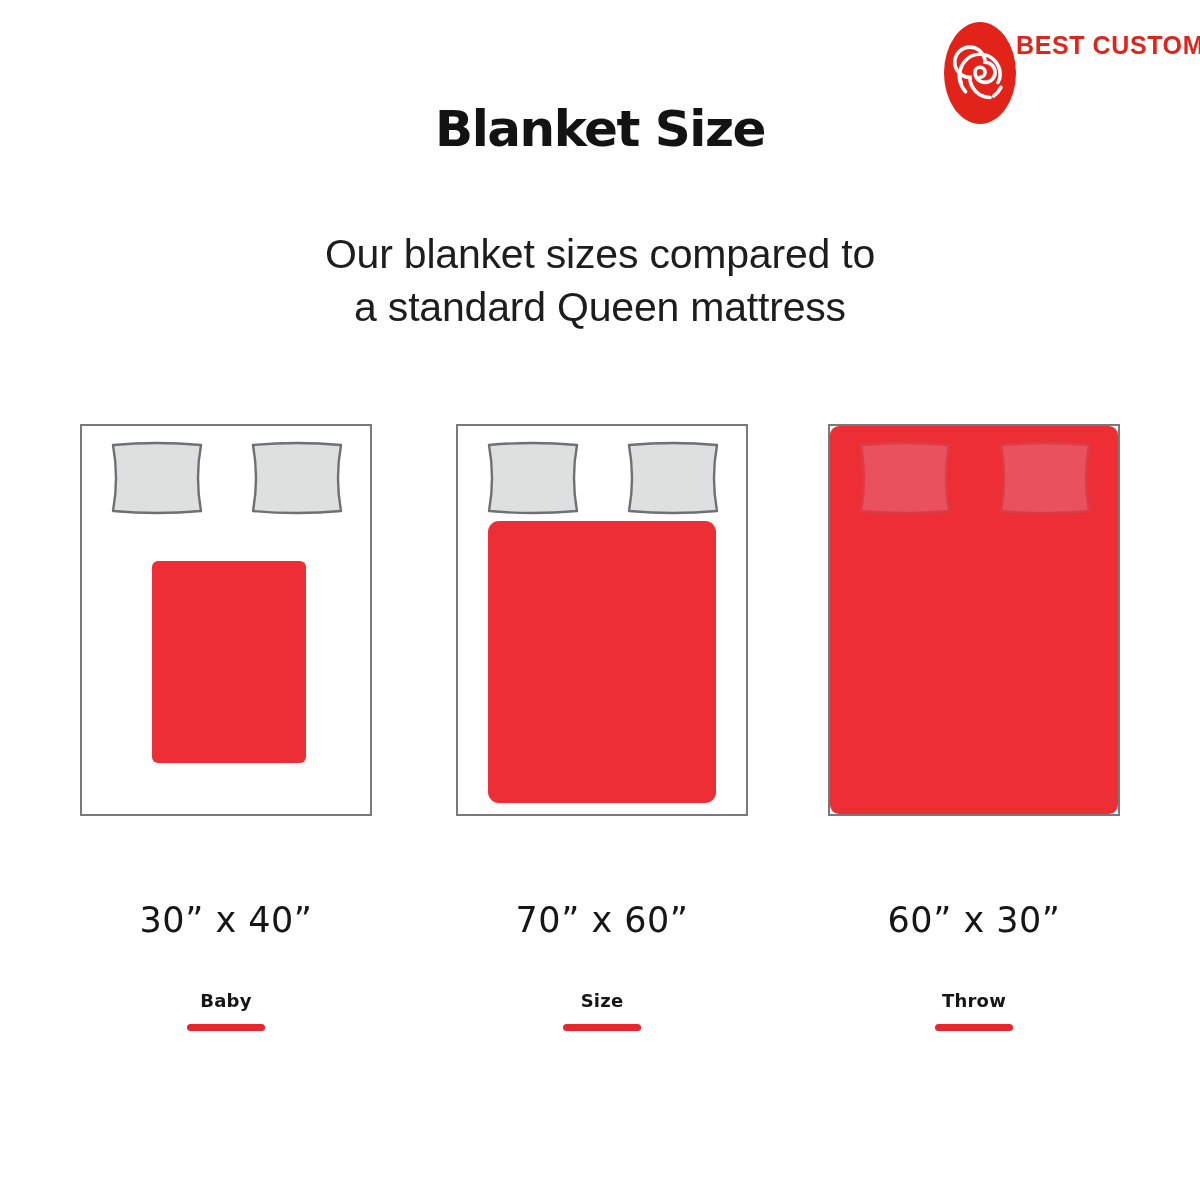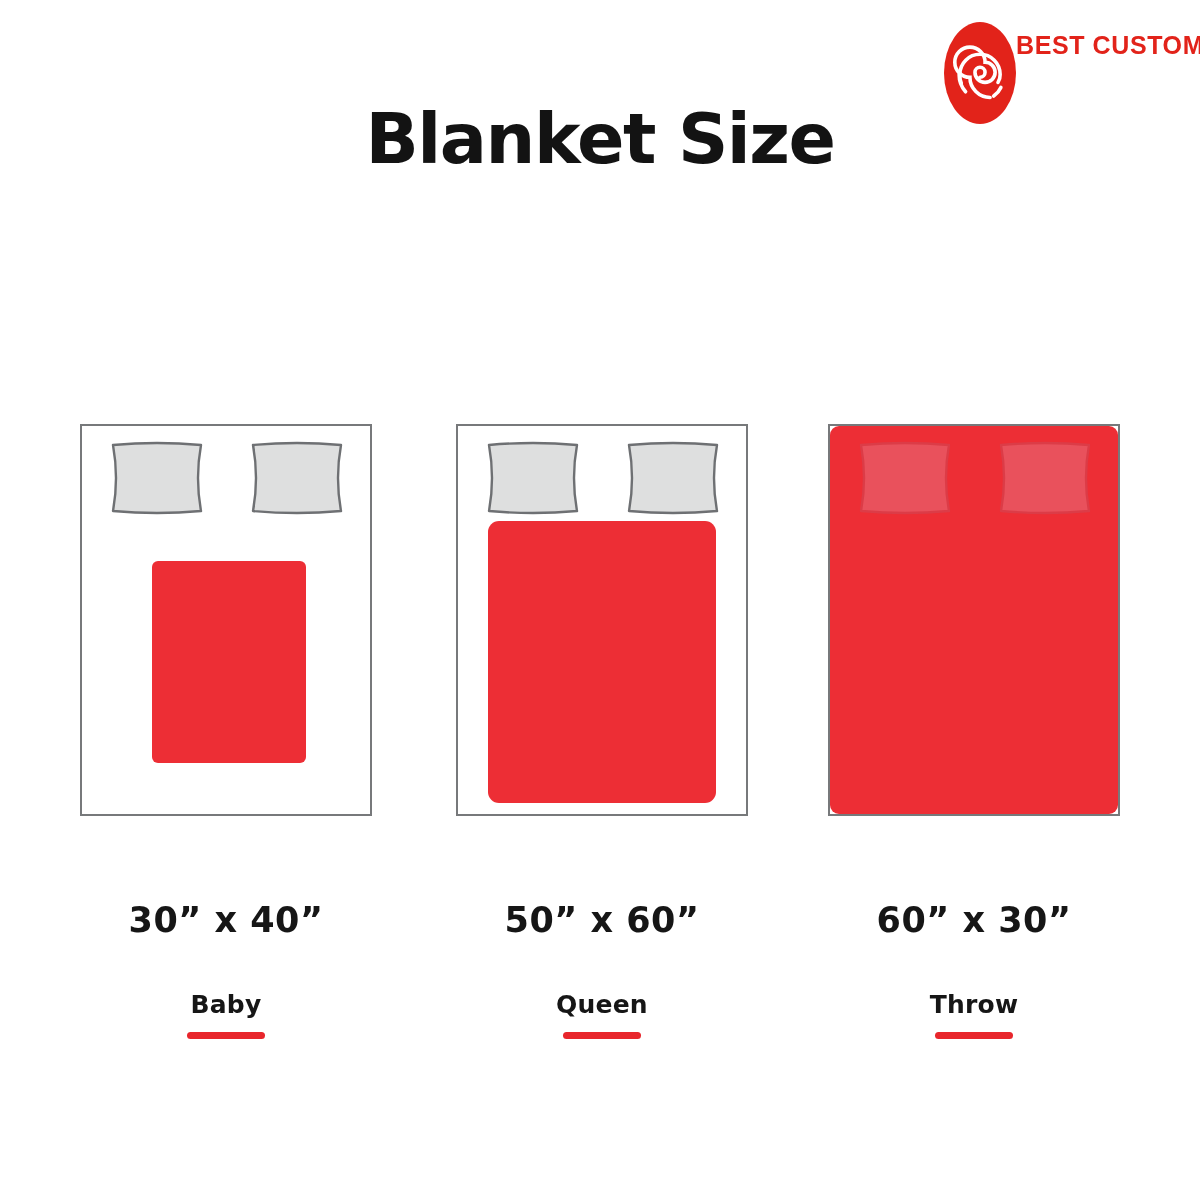--- a/index.html
+++ b/index.html
@@ -50,21 +50,21 @@
 
   
   .title {
     position: absolute;
     top: 104px;
     left: 0;
     width: 1200px;
     text-align: center;
     font-family: "DejaVu Sans", sans-serif;
     font-weight: bold;
-    font-size: 70px;
+    font-size: 50px;
     letter-spacing: -1.5px;
     color: #131313;
     line-height: 1.0;
   }
   .subtitle {
     position: absolute;
     top: 228px;
     left: 0;
     width: 1200px;
     text-align: center;
@@ -141,31 +141,31 @@
     position: absolute;
     width: 330px;
     text-align: center;
   }
   .cap-1 { left: 61px;  top: 900px; }
   .cap-2 { left: 437px; top: 900px; }
   .cap-3 { left: 809px; top: 900px; }
 
   .dims {
     font-family: "DejaVu Sans", sans-serif;
-    font-weight: bold;
+    font-weight: normal;
     font-size: 35px;
     color: #161616;
     letter-spacing: 0.5px;
     white-space: nowrap;
   }
   .name {
     margin-top: 50px;
     font-family: "DejaVu Sans", sans-serif;
     font-weight: bold;
-    font-size: 25px;
+    font-size: 18px;
     color: #161616;
     letter-spacing: 0.2px;
   }
   .rule {
     margin: 13px auto 0;
     width: 78px;
     height: 7px;
     border-radius: 4px;
     background: #E8262C;
   }
@@ -183,20 +183,24 @@
           <path d="M24 64 a29 29 0 0 1 -2 -12 a28 28 0 0 1 28 -28 a28 28 0 0 1 28 28 a20 20 0 0 1 -3 11"></path>
           <path d="M30 76 a36 36 0 0 1 -9 -24"></path>
           <path d="M79 70 a30 30 0 0 1 -10 12"></path>
         </g>
       </svg>
     </div>
     <div class="brand-name">BEST CUSTOM</div>
   </div>
 
   <div class="title">Blanket Size</div>
+  <div class="subtitle">
+    <span>Our blanket sizes compared to</span>
+    <span>a standard Queen mattress</span>
+  </div>
 
   <div class="beds">
 
     <div class="bed bed-1">
       <div class="mattress"></div>
       <div class="pillow pillow-left">
         <svg viewBox="0 0 100 74" preserveAspectRatio="none">
           <path d="M6 4 Q50 0 94 4 Q88 37 94 70 Q50 74 6 70 Q12 37 6 4 Z" fill="#DEDFDF" stroke="#6E7073" stroke-width="2.4" stroke-linejoin="round"></path>
         </svg>
       </div>
@@ -239,22 +243,22 @@
     </div>
   </div>
 
   <div class="caption cap-1">
     <div class="dims">30” x 40”</div>
     <div class="name">Baby</div>
     <div class="rule"></div>
   </div>
 
   <div class="caption cap-2">
-    <div class="dims">50” x 60”</div>
-    <div class="name">Queen</div>
+    <div class="dims">70” x 60”</div>
+    <div class="name">Size</div>
     <div class="rule"></div>
   </div>
 
   <div class="caption cap-3">
     <div class="dims">60” x 30”</div>
     <div class="name">Throw</div>
     <div class="rule"></div>
   </div>
 
 </div>

